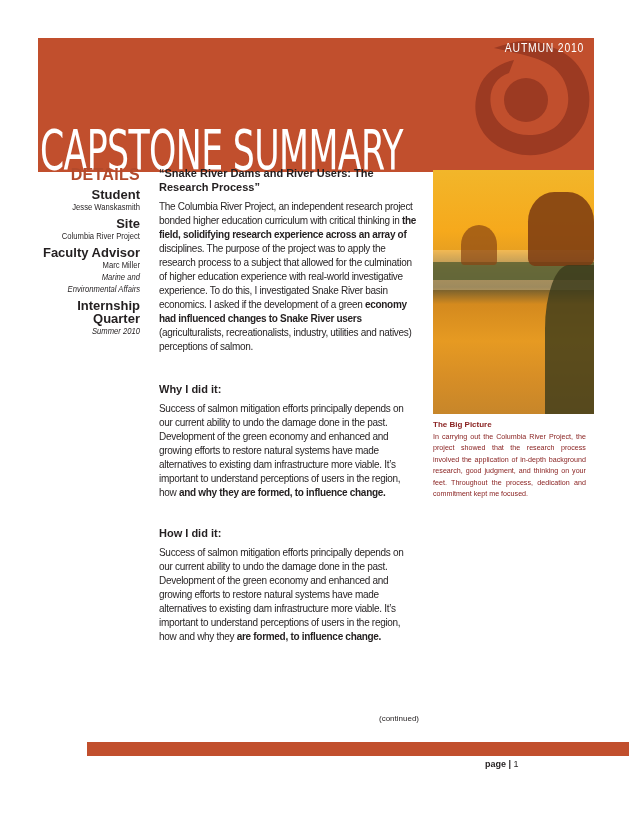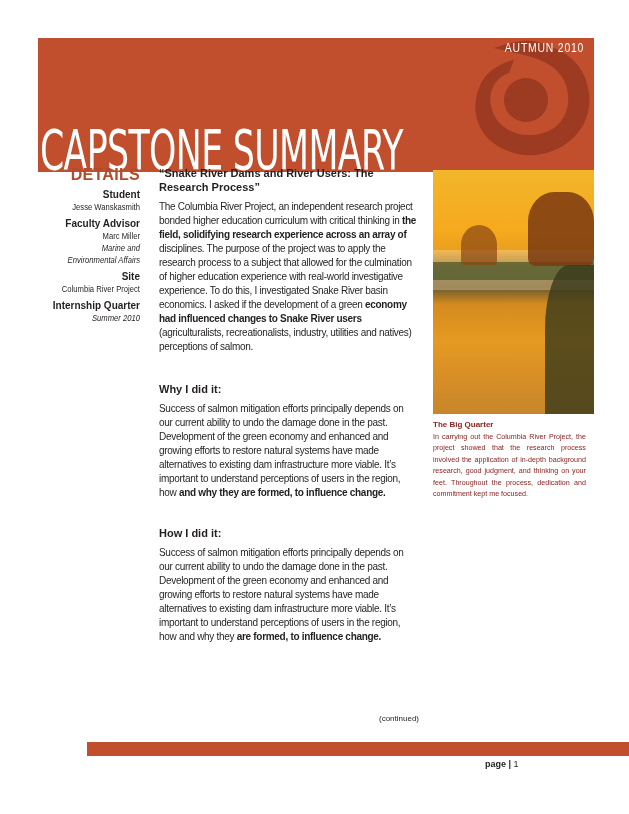--- a/index.html
+++ b/index.html
@@ -14,21 +14,21 @@
                     font-size: 13px; letter-spacing: 1px; transform: scaleX(0.8); transform-origin: right top; }
   .header .title { position: absolute; left: 2px; bottom: -6px; color: #ffffff;
                    font-family: "DejaVu Sans", sans-serif; font-weight: normal;
                    font-size: 56px; line-height: 56px; letter-spacing: -1px;
                    transform: scaleX(0.62); transform-origin: left bottom; white-space: nowrap; }
 
   .sidebar { position: absolute; left: 40px; top: 166px; width: 100px; text-align: right;
              font-family: "Liberation Sans", sans-serif; }
   .sidebar .heading { color: #b24a2c; font-weight: bold; font-size: 16px; letter-spacing: 0.3px; margin-bottom: 4px; }
   .sidebar .field { margin-bottom: 4px; }
-  .sidebar .label { font-weight: bold; font-size: 10px; color: #231f20; line-height: 13px; }
+  .sidebar .label { font-weight: bold; font-size: 13px; color: #231f20; line-height: 13px; }
   .sidebar .value { font-size: 9px; line-height: 12px; color: #231f20; transform: scaleX(0.85); transform-origin: right; }
   .sidebar .value.italic { font-style: italic; }
 
   .main { position: absolute; left: 159px; top: 166px; width: 258px; font-size: 10px; line-height: 14px; }
   .main .doc-title { font-weight: bold; font-size: 11px; line-height: 14px; margin: 0 0 6px 0; }
   .main h3 { font-size: 11px; font-weight: bold; margin: 0 0 6px 0; }
   .main p { margin: 0; font-size: 10px; line-height: 14px; letter-spacing: -0.3px; }
   .main b { font-weight: bold; }
   .section { margin-bottom: 20px; }
 
@@ -62,28 +62,28 @@
   <div class="title">CAPSTONE SUMMARY</div>
 </div>
 
 <div class="sidebar">
   <div class="heading">DETAILS</div>
   <div class="field">
     <div class="label">Student</div>
     <div class="value">Jesse Wanskasmith</div>
   </div>
   <div class="field">
+    <div class="label">Site</div>
+    <div class="value">Columbia River Project</div>
+  </div>
+  <div class="field">
     <div class="label">Faculty Advisor</div>
     <div class="value">Marc Miller</div>
     <div class="value italic">Marine and</div>
     <div class="value italic">Environmental Affairs</div>
-  </div>
-  <div class="field">
-    <div class="label">Site</div>
-    <div class="value">Columbia River Project</div>
   </div>
   <div class="field">
     <div class="label">Internship Quarter</div>
     <div class="value italic">Summer 2010</div>
   </div>
 </div>
 
 <div class="main">
   <div class="doc-title">“Snake River Dams and River Users: The Research Process”</div>
 
@@ -104,21 +104,21 @@
 
 <div class="photo">
   <div class="mist"></div>
   <div class="field"></div>
   <div class="tree2"></div>
   <div class="tree1"></div>
   <div class="bank"></div>
 </div>
 
 <div class="caption">
-  <div class="cap-title">The Big Quarter</div>
+  <div class="cap-title">The Big Picture</div>
   <div class="cap-text">In carrying out the Columbia River Project, the project showed that the research process involved the application of in-depth background research, good judgment, and thinking on your feet. Throughout the process, dedication and commitment kept me focused.</div>
 </div>
 
 <div class="continued">(continued)</div>
 
 <div class="footer-bar"></div>
 
 <div class="page-num">
   <span class="pg-label">page</span>
   <b>|</b>

